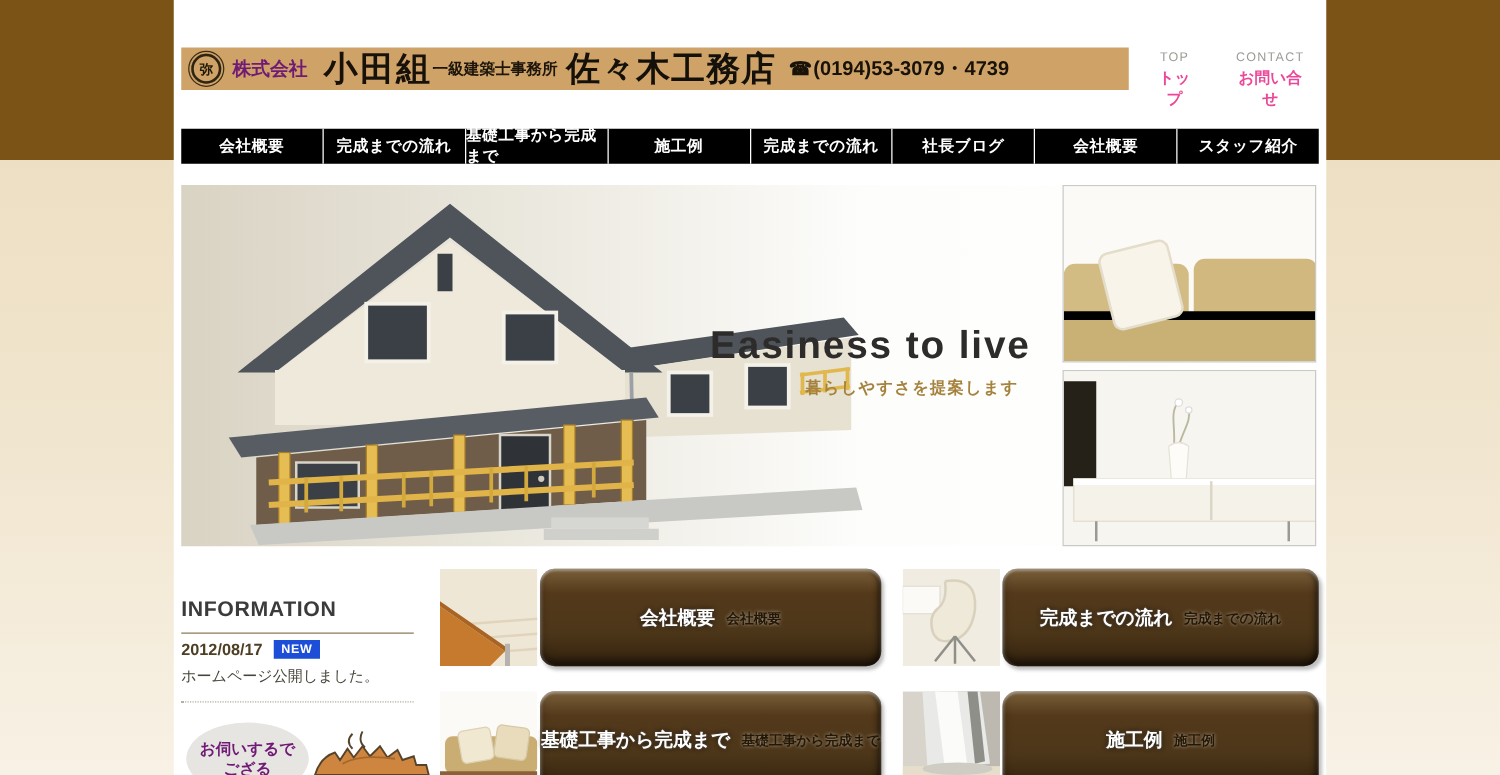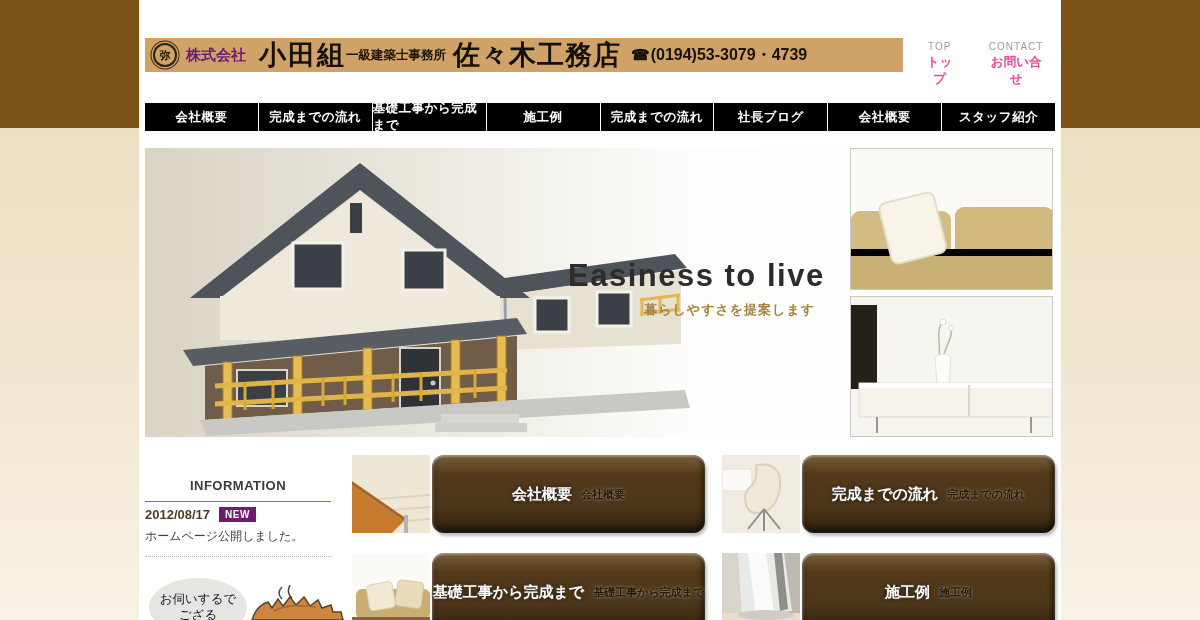--- a/index.html
+++ b/index.html
@@ -42,46 +42,46 @@
   .hero-title { position:absolute; left:423px; top:110px; font-size:31px; font-weight:bold;
     color:#2d2c2a; letter-spacing:1.5px; white-space:nowrap; }
   .hero-sub { position:absolute; right:240px; top:153px; font-size:13px; font-weight:bold;
     color:#A5823D; letter-spacing:1px; white-space:nowrap; }
   .photo { position:absolute; left:705px; width:203px; border:1px solid #c9c9c5; background:#fff; overflow:hidden; }
   .photo-top { top:0; height:142px; }
   .photo-bottom { top:148px; height:141px; }
 
   
   .info { position:absolute; left:6px; top:478px; width:186px; }
-  .info-h { font-size:13px; font-weight:bold; color:#3b3b3b; letter-spacing:0.5px;
-    padding-bottom:8px; border-bottom:1px solid #8d7a5c;text-align:center; }
+  .info-h { font-size:17px; font-weight:bold; color:#3b3b3b; letter-spacing:0.5px;
+    padding-bottom:8px; border-bottom:1px solid #8d7a5c; }
   .info-date-row { margin-top:5px; display:flex; align-items:center; }
   .info-date { font-size:13px; font-weight:bold; color:#4e3f24; }
-  .badge-new { background:#701a75; color:#fff; font-size:10px; font-weight:bold;
+  .badge-new { background:#1d4ed8; color:#fff; font-size:10px; font-weight:bold;
     padding:2px 6px; margin-left:9px; letter-spacing:0.5px; }
   .info-news { font-size:12px; color:#47443a; margin-top:6px;
     padding-bottom:11px; border-bottom:1px dotted #b5b0a4; }
 
   
   .banners { position:absolute; left:213px; top:455px; display:grid;
     grid-template-columns:353px 333px; column-gap:17px; row-gap:20px; }
   .banner { display:flex; height:78px; cursor:pointer; }
   .thumb { width:78px; height:78px; flex:none; overflow:hidden; }
   .bbtn { flex:1; margin-left:2px; border-radius:12px; display:flex; align-items:center; justify-content:center;
     background:linear-gradient(180deg,#7b603a 0%,#54391b 25%,#4c3619 65%,#33220e 100%);
     box-shadow:inset 0 2px 2px rgba(255,255,255,.35), inset 2px 0 2px rgba(255,255,255,.15),
                inset 0 -5px 7px rgba(0,0,0,.5), inset -3px 0 4px rgba(0,0,0,.35), 2px 3px 3px rgba(0,0,0,.25); }
   .bbtn-label { font-size:15px; font-weight:bold; color:#fff; text-shadow:0 0 4px rgba(0,0,0,.9),0 0 2px rgba(255,255,255,.35); }
   .bbtn-shadow { font-size:11px; font-weight:bold; color:#241704; margin-left:9px;
     text-shadow:0 0 3px rgba(255,255,255,.55); }
 
   
   .bubble { position:absolute; left:10px; top:578px; width:98px; height:58px; background:#e6e5e2;
     border-radius:50%; display:flex; flex-direction:column; align-items:center; justify-content:center; }
-  .bubble span { font-size:12.5px; font-weight:normal; color:#0f172a; line-height:16px; }
+  .bubble span { font-size:12.5px; font-weight:bold; color:#701a75; line-height:16px; }
   .mascot { position:absolute; left:95px; top:585px; }
 </style>
 </head>
 <body>
 
 <div class="bg-brown"></div>
 
 <div class="page">
 
   <div class="logo-strip">

